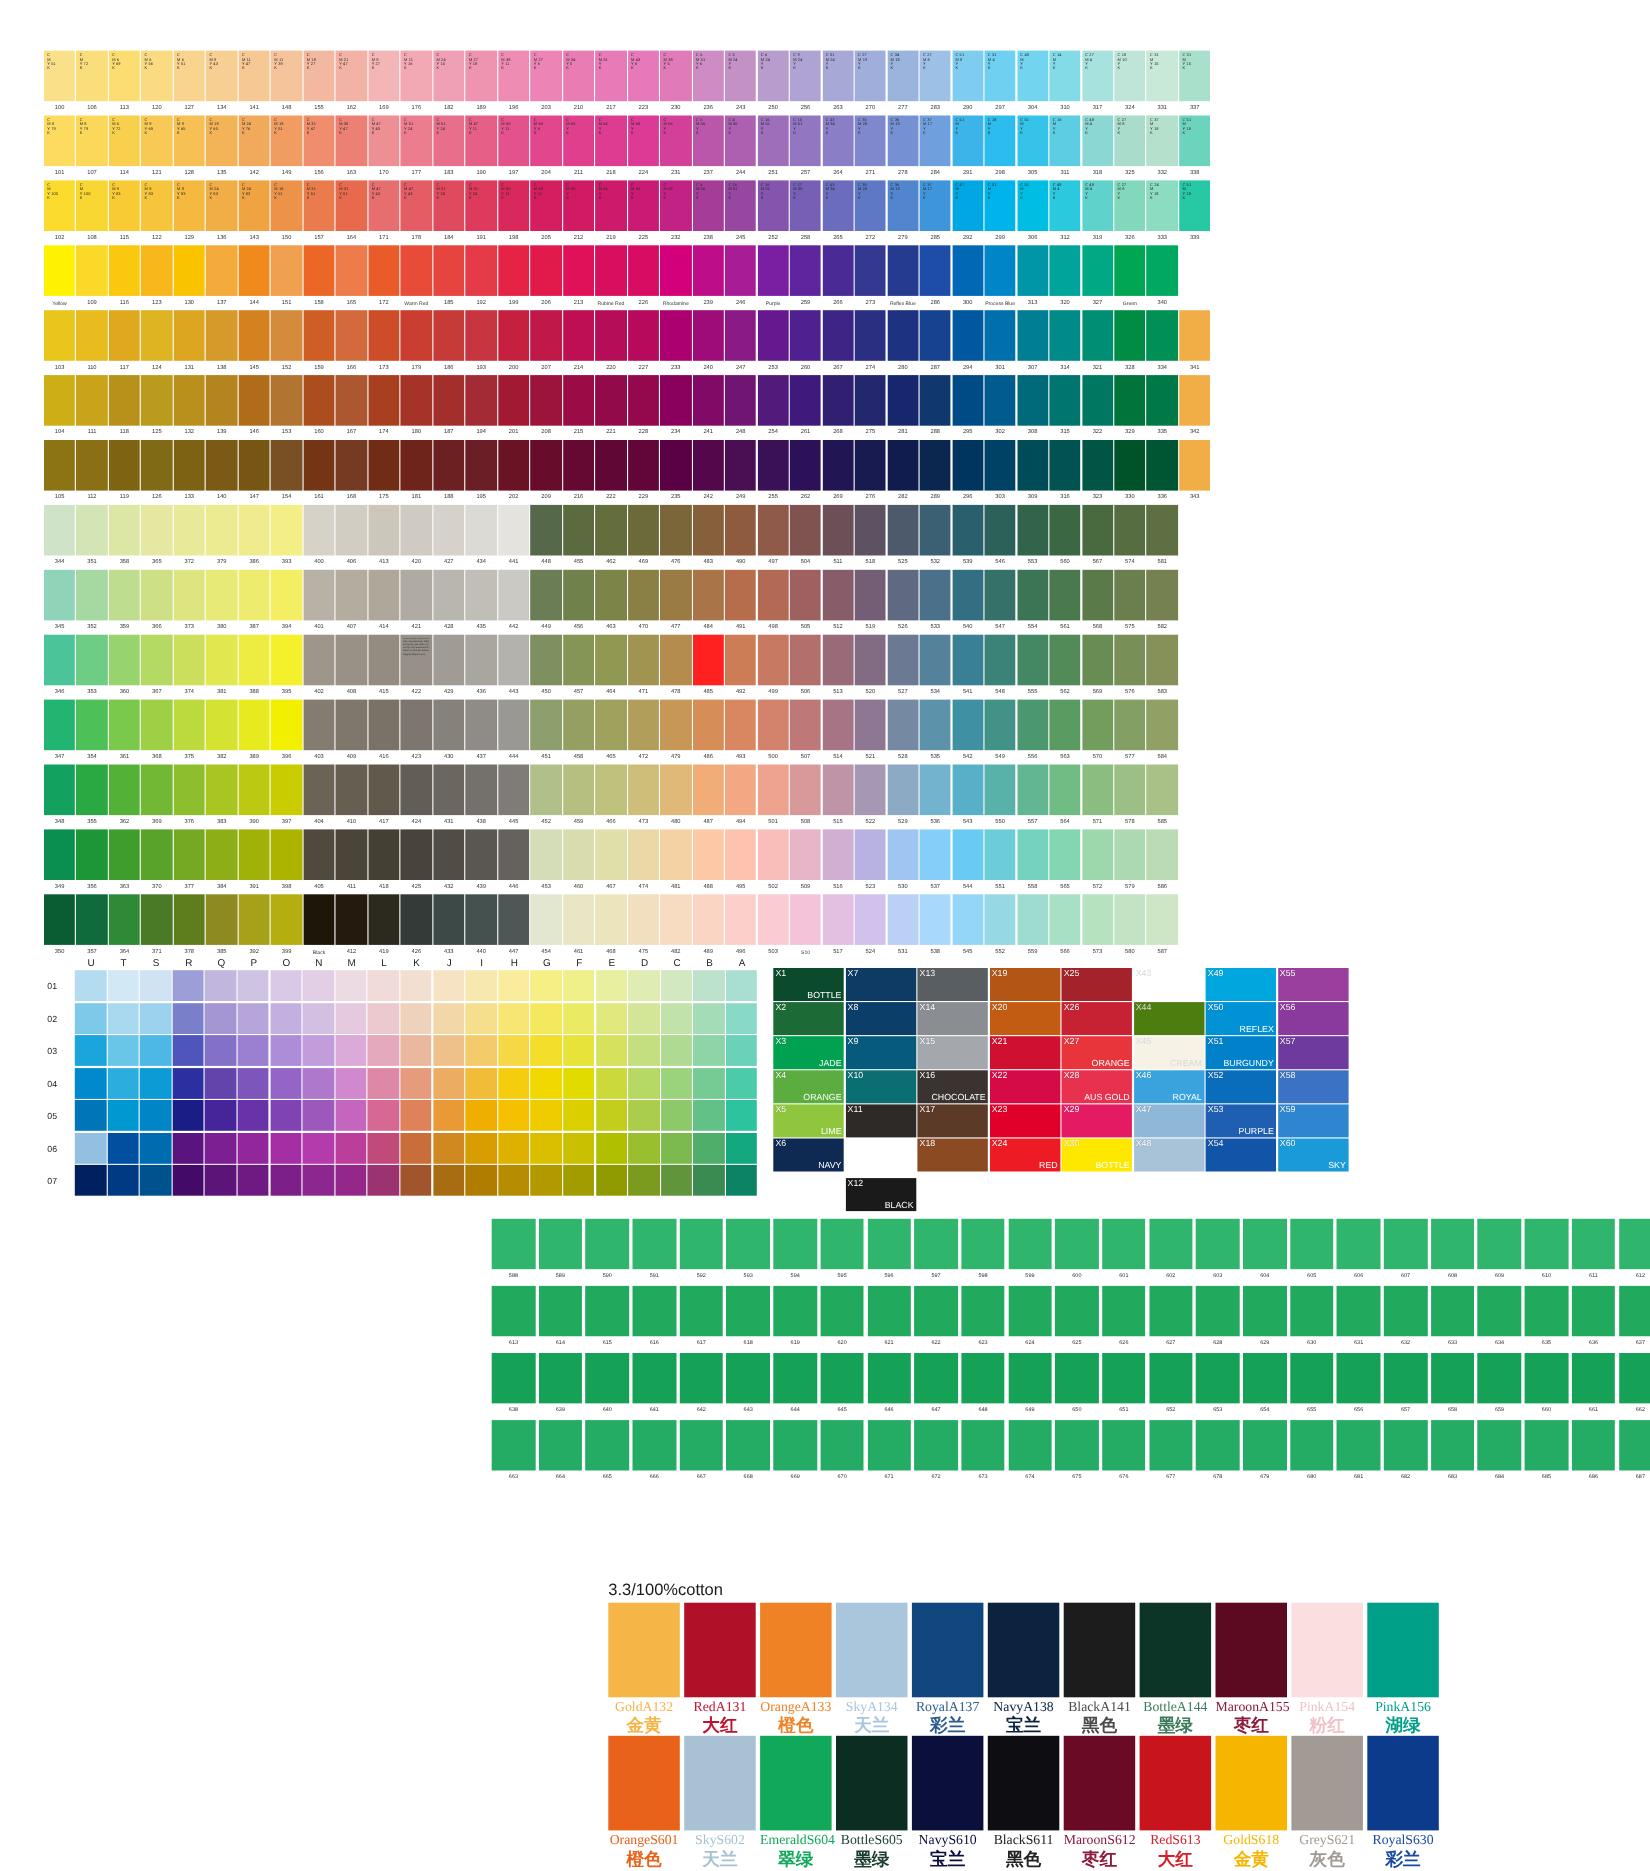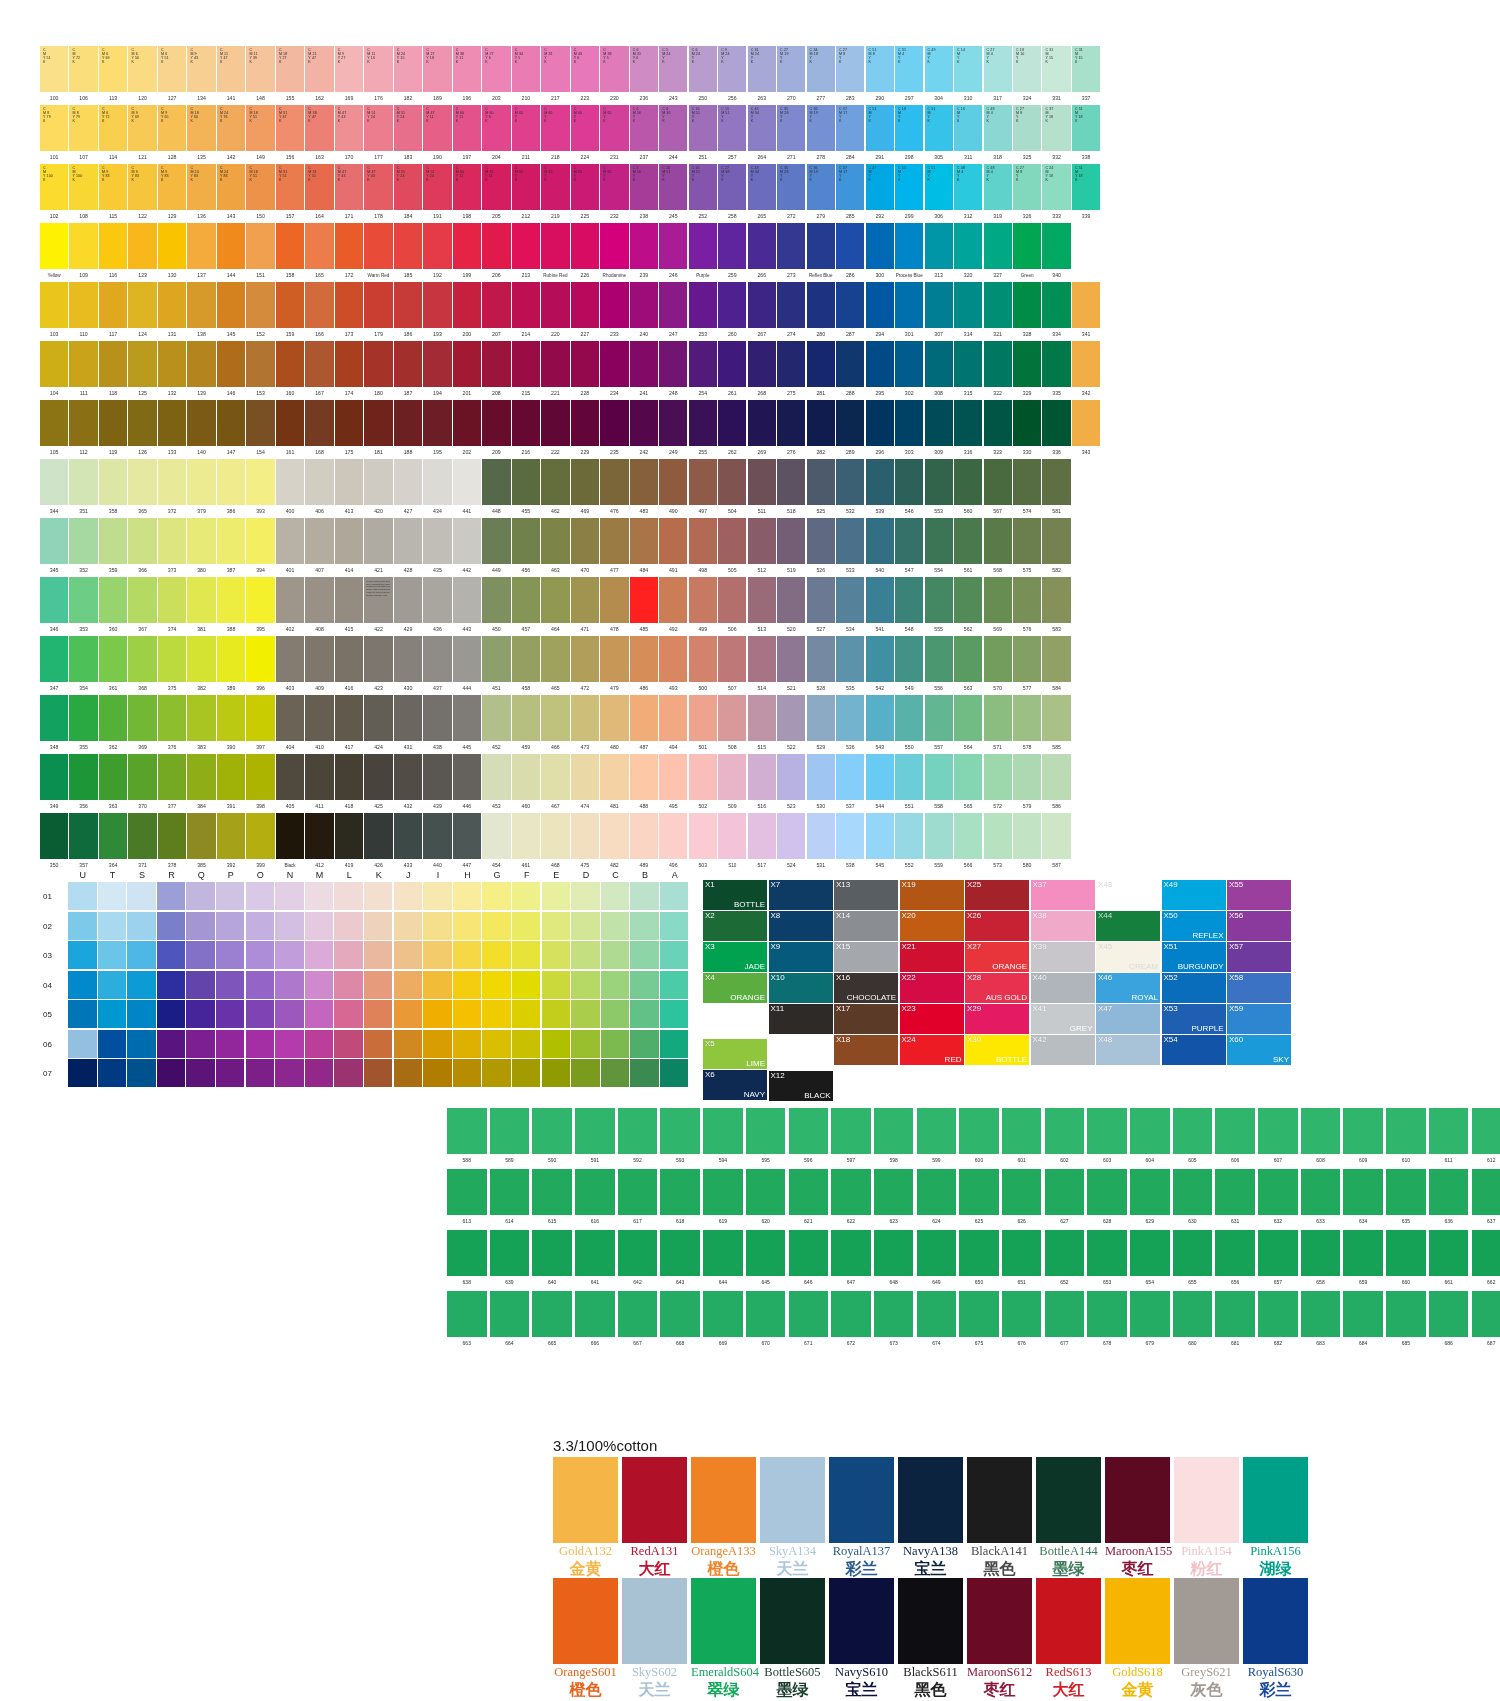--- a/index.html
+++ b/index.html
@@ -2894,21 +2894,21 @@
         <span class="x-code">X2</span>
       </div>
       <div class="x-chip" style="background: rgb(0, 162, 79);">
         <span class="x-code">X3</span>
         <span class="x-name">JADE</span>
       </div>
       <div class="x-chip" style="background: rgb(90, 173, 62);">
         <span class="x-code">X4</span>
         <span class="x-name">ORANGE</span>
       </div>
-      <div class="x-chip" style="background: rgb(143, 198, 61); margin-top: 35px;">
+      <div class="x-chip" style="background: rgb(143, 198, 61);">
         <span class="x-code">X5</span>
         <span class="x-name">LIME</span>
       </div>
       <div class="x-chip" style="background: rgb(14, 42, 82);">
         <span class="x-code">X6</span>
         <span class="x-name">NAVY</span>
       </div>
     </div>
     <div class="x-col">
       <div class="x-chip" style="background: rgb(13, 59, 99); text-align: right;">
@@ -2990,45 +2990,24 @@
       </div>
       <div class="x-chip" style="background: rgb(228, 26, 99);">
         <span class="x-code">X29</span>
       </div>
       <div class="x-chip" style="background: rgb(255, 232, 0);">
         <span class="x-code">X30</span>
         <span class="x-name">BOTTLE</span>
       </div>
     </div>
     <div class="x-col">
-      <div class="x-chip" style="background: rgb(244, 142, 192);">
-        <span class="x-code">X37</span>
-      </div>
-      <div class="x-chip" style="background: rgb(240, 169, 200);">
-        <span class="x-code">X38</span>
-      </div>
-      <div class="x-chip" style="background: rgb(200, 198, 203);">
-        <span class="x-code">X39</span>
-      </div>
-      <div class="x-chip" style="background: rgb(176, 181, 187);">
-        <span class="x-code">X40</span>
-      </div>
-      <div class="x-chip" style="background: rgb(198, 202, 205);">
-        <span class="x-code">X41</span>
-        <span class="x-name">GREY</span>
-      </div>
-      <div class="x-chip" style="background: rgb(184, 189, 194);">
-        <span class="x-code">X42</span>
-      </div>
-    </div>
-    <div class="x-col">
       <div class="x-chip" style="background: rgb(255, 255, 255);">
         <span class="x-code dark" style="color: rgb(216, 216, 216);">X43</span>
       </div>
-      <div class="x-chip" style="background: #15803d; text-align: right;">
+      <div class="x-chip" style="background: #4d7c0f; text-align: right;">
         <span class="x-code dark" style="color: rgb(216, 216, 216);">X44</span>
       </div>
       <div class="x-chip" style="background: rgb(247, 242, 230);">
         <span class="x-code dark" style="color: rgb(216, 216, 216);">X45</span>
         <span class="x-name dark" style="color: rgb(216, 216, 216);">CREAM</span>
       </div>
       <div class="x-chip" style="background: rgb(58, 163, 221);">
         <span class="x-code">X46</span>
         <span class="x-name">ROYAL</span>
       </div>

